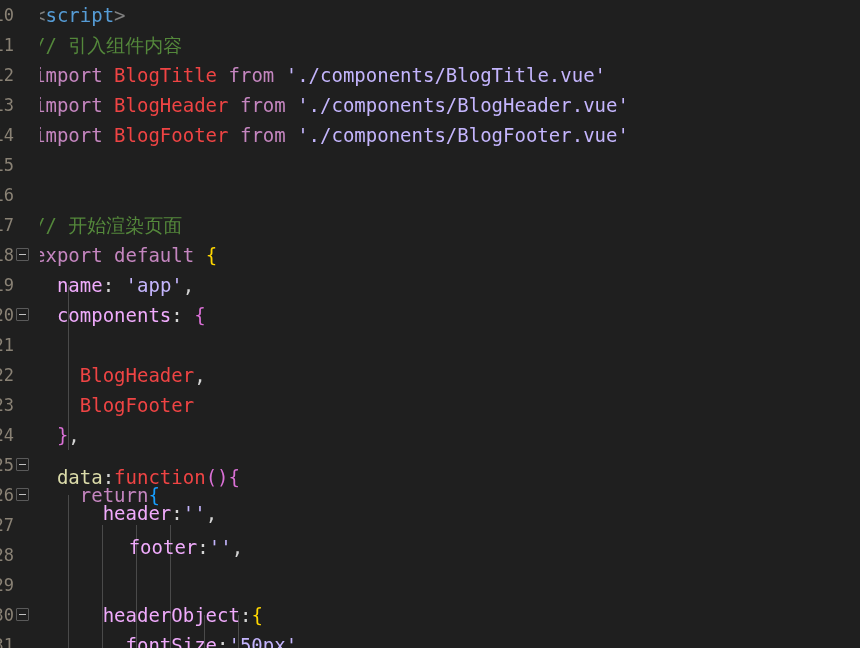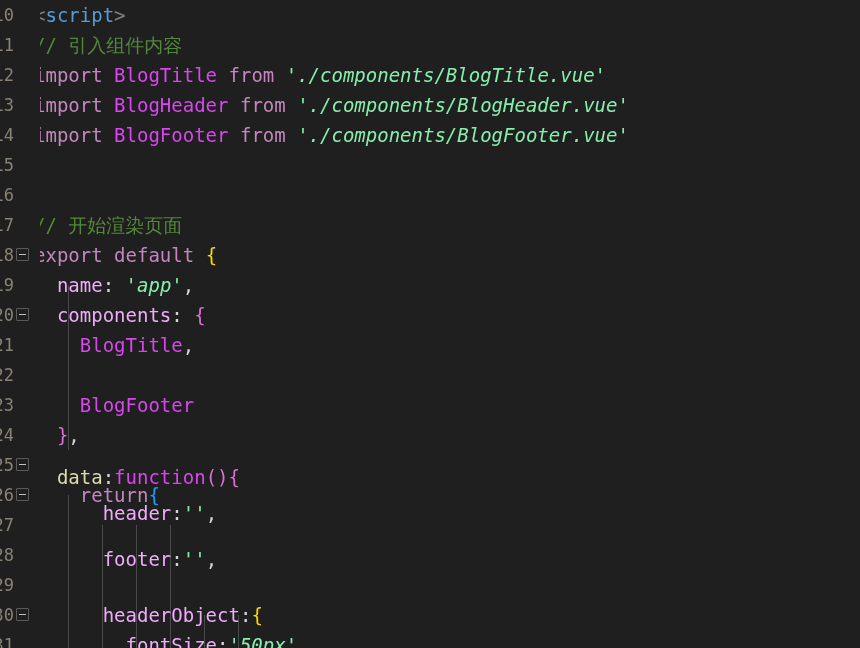--- a/index.html
+++ b/index.html
@@ -98,23 +98,23 @@
     background: #4a4a4a;
     z-index: 1;
   }
 
   
   .t-tag      { color: #569cd6; margin-top: 28px; }
   .t-punct    { color: #808080; }
   .t-comment  { color: #54883b; }
   .t-keyword  { color: #c586c0; }
   .t-ident    { color: #f0abfc; }
-  .t-string   { color: #86efac; font-style: italic; }
+  .t-string   { color: #c4b5fd; }
   .t-plain    { color: #d4d4d4; }
-  .t-func     { color: #d946ef; }
+  .t-func     { color: #ef4444; }
   .t-prop     { color: #dcdcaa; }
   .t-b-yellow { color: #ffd700; }
   .t-b-pink   { color: #da70d6; }
   .t-b-blue   { color: #179fff; }
   .t-comma    { color: #d4d4d4; }
 </style>
 </head>
 <body>
 
 <div id="editor">
@@ -136,27 +136,27 @@
       <div class="line" style="top: 30px;"><span class="txt"><span class="t-comment">// 引入组件内容</span></span></div>
       <div class="line" style="top: 60px;"><span class="txt"><span class="t-keyword">import</span><span class="t-plain"> </span><span class="t-func">BlogTitle</span><span class="t-plain"> </span><span class="t-keyword">from</span><span class="t-plain"> </span><span class="t-string">'./components/BlogTitle.vue'</span></span></div>
       <div class="line" style="top: 90px;"><span class="txt"><span class="t-keyword">import</span><span class="t-plain"> </span><span class="t-func">BlogHeader</span><span class="t-plain"> </span><span class="t-keyword">from</span><span class="t-plain"> </span><span class="t-string">'./components/BlogHeader.vue'</span></span></div>
       <div class="line" style="top: 120px;"><span class="txt"><span class="t-keyword">import</span><span class="t-plain"> </span><span class="t-func">BlogFooter</span><span class="t-plain"> </span><span class="t-keyword">from</span><span class="t-plain"> </span><span class="t-string">'./components/BlogFooter.vue'</span></span></div>
       <div class="line" style="top: 150px;"><span class="txt"></span></div>
       <div class="line" style="top: 180px;"><span class="txt"></span></div>
       <div class="line" style="top: 210px;"><span class="txt"><span class="t-comment">// 开始渲染页面</span></span></div>
       <div class="line" style="top: 240px;"><span class="txt"><span class="t-keyword">export</span><span class="t-plain"> </span><span class="t-keyword">default</span><span class="t-plain"> </span><span class="t-b-yellow">{</span></span></div>
       <div class="line" style="top: 270px;"><span class="txt"><span class="t-plain">  </span><span class="t-ident">name</span><span class="t-plain">:</span><span class="t-plain"> </span><span class="t-string">'app'</span><span class="t-comma">,</span></span></div>
       <div class="line" style="top: 300px;"><span class="txt"><span class="t-plain">  </span><span class="t-ident">components</span><span class="t-plain">:</span><span class="t-plain"> </span><span class="t-b-pink">{</span></span></div>
-      <div class="line" style="top: 330px;"><span class="txt"><span class="t-plain">    </span><span class="t-func">BlogTitle</span><span class="t-comma">,</span></span></div>
+      <div class="line" style="top: 360px;"><span class="txt"><span class="t-plain">    </span><span class="t-func">BlogHeader</span><span class="t-comma">,</span></span></div>
       <div class="line" style="top: 390px;"><span class="txt"><span class="t-plain">    </span><span class="t-func">BlogFooter</span></span></div>
       <div class="line" style="top: 420px;"><span class="txt"><span class="t-plain">  </span><span class="t-b-pink">}</span><span class="t-comma">,</span></span></div>
       <div class="line" style="top: 450px; margin-top: 12px;"><span class="txt"><span class="t-plain">  </span><span class="t-prop">data</span><span class="t-plain">:</span><span class="t-func">function</span><span class="t-b-pink">(</span><span class="t-b-pink">)</span><span class="t-b-pink">{</span></span></div>
       <div class="line" style="top: 480px;"><span class="txt"><span class="t-plain">    </span><span class="t-keyword">return</span><span class="t-b-blue">{</span></span></div>
       <div class="line" style="top: 498px;"><span class="txt"><span class="t-plain">      </span><span class="t-ident">header</span><span class="t-plain">:</span><span class="t-string">''</span><span class="t-comma">,</span></span></div>
-      <div class="line" style="top: 544px;"><span class="txt"><span class="t-plain">      </span><span class="t-ident">footer</span><span class="t-plain">:</span><span class="t-string">''</span><span class="t-comma">,</span></span></div>
+      <div class="line" style="top: 532px; padding-left: 26px;"><span class="txt"><span class="t-plain">      </span><span class="t-ident">footer</span><span class="t-plain">:</span><span class="t-string">''</span><span class="t-comma">,</span></span></div>
       <div class="line" style="top: 600px;"><span class="txt"><span class="t-plain">      </span><span class="t-ident">headerObject</span><span class="t-plain">:</span><span class="t-b-yellow">{</span></span></div>
       <div class="line" style="top: 630px;"><span class="txt"><span class="t-plain">        </span><span class="t-ident">fontSize</span><span class="t-plain">:</span><span class="t-string">'50px'</span></span></div>
     </div>
 
   <div id="gutter">
       <div class="gutter-row" style="top: 0px;">
         <span class="lnum">10</span>
       </div>
       <div class="gutter-row" style="top: 30px;">
         <span class="lnum">11</span>

